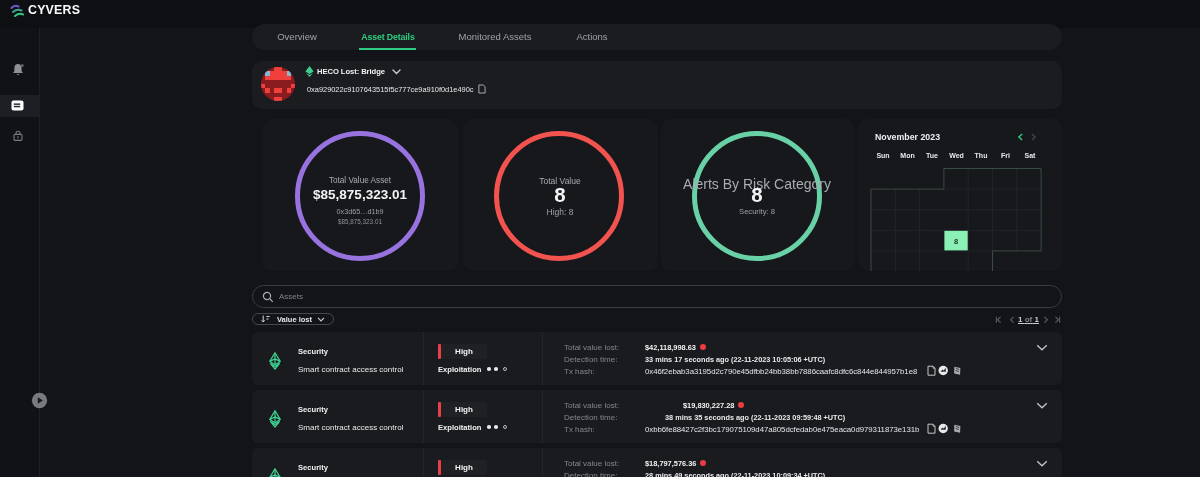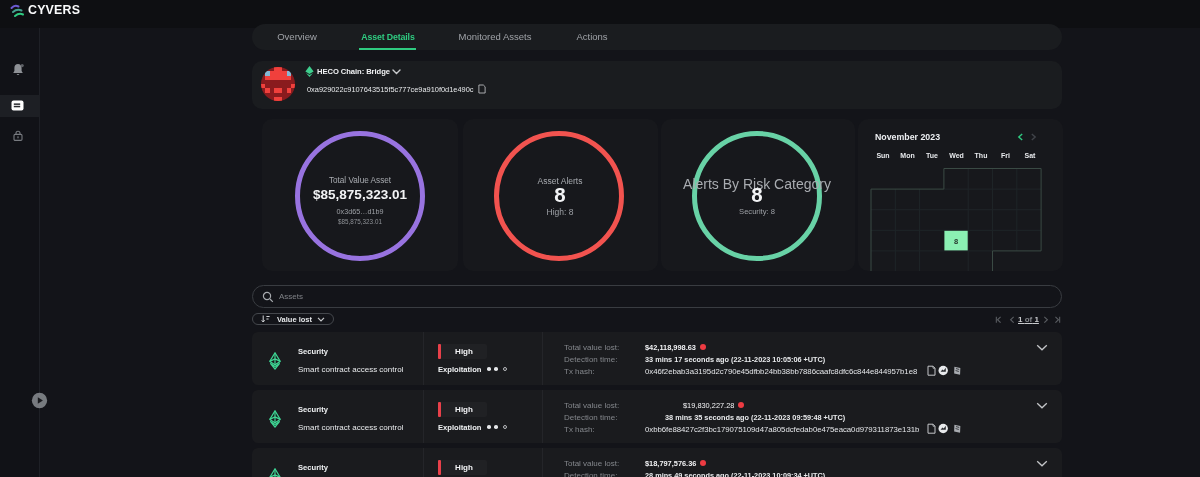--- a/index.html
+++ b/index.html
@@ -91,21 +91,21 @@
     <rect x="1" y="5" width="1" height="1" fill="#F0403C"></rect>
       <rect x="6" y="5" width="1" height="1" fill="#F0403C"></rect>
     <rect x="3" y="5" width="2" height="1" fill="#F0403C"></rect>
     <rect x="3" y="7" width="2" height="1" fill="#F0403C"></rect>
   </g>
 </svg>
 <svg class="abs" style="left:305px; top:66px;" width="9" height="11" viewBox="0 0 9 11">
   <path d="M4.5 0 L8.6 5.6 L4.5 8 L0.4 5.6 Z" fill="#3ECF8E"></path>
   <path d="M4.5 8.9 L8 6.9 L4.5 11 L1 6.9 Z" fill="#3ECF8E"></path>
 </svg>
-<div class="abs white" style="left:317px; top:67px; font-size:7.6px; font-weight:bold; letter-spacing:-0.05px;">HECO Chain: Bridge</div>
+<div class="abs white" style="left:317px; top:67px; font-size:7.6px; font-weight:bold; letter-spacing:-0.05px;">HECO Lost: Bridge</div>
 <svg class="abs" style="left:392px; top:69px;" width="9" height="6" viewBox="0 0 9 6">
   <path d="M1 1 L4.5 4.5 L8 1" fill="none" stroke="#C8CACD" stroke-width="1.4" stroke-linecap="round"></path>
 </svg>
 <div class="abs" style="left:307px; top:84.5px; font-size:7.4px; color:#E8EAEC;">0xa929022c9107643515f5c777ce9a910f0d1e490c</div>
 <svg class="abs" style="left:477.5px; top:84px;" width="8" height="10" viewBox="0 0 9 10">
   <path d="M1 0.5 h5 l2 2 v7 h-7 z" fill="none" stroke="#B9BBBE" stroke-width="1"></path>
 </svg>
 
 <div class="abs card" style="left:262px; width:196px;"></div>
 <div class="abs card" style="left:462.5px; width:195.5px;"></div>
@@ -114,21 +114,21 @@
 
 <div class="abs ring" style="left:295px; border:5px solid #9873E0;"></div>
 <div class="abs ring" style="left:494px; border:5px solid #F2534F;"></div>
 <div class="abs ring" style="left:691.5px; border:5px solid #68D2A6;"></div>
 
 <div class="abs ctext" style="left:360px; top:175.5px; font-size:8.2px; color:#A9ACB1;">Total Value Asset</div>
 <div class="abs ctext white" style="left:360px; top:187px; font-size:13.5px; font-weight:bold;">$85,875,323.01</div>
 <div class="abs ctext grey" style="left:360px; top:207px; font-size:7.2px;">0x3d65…d1b9</div>
 <div class="abs ctext" style="left:360px; top:218px; font-size:6.3px; color:#8E9196;">$85,875,323.01</div>
 
-<div class="abs ctext" style="left:560px; top:175.5px; font-size:8.5px; color:#A9ACB1;">Asset Alerts</div>
+<div class="abs ctext" style="left:560px; top:175.5px; font-size:8.5px; color:#A9ACB1;">Total Value</div>
 <div class="abs ctext white" style="left:560px; top:182.5px; font-size:20.5px; font-weight:bold;">8</div>
 <div class="abs ctext grey" style="left:560px; top:207px; font-size:8.5px;">High: 8</div>
 
 <div class="abs ctext" style="left:757px; top:175.5px; font-size:14px; color:#A9ACB1;">Alerts By Risk Category</div>
 <div class="abs ctext white" style="left:757px; top:182.5px; font-size:20.5px; font-weight:bold;">8</div>
 <div class="abs ctext grey" style="left:757px; top:207px; font-size:7.6px;">Security: 8</div>
 
 <div class="abs" style="left:875px; top:131.5px; font-size:8.8px; font-weight:bold; color:#EDEFF2;">November 2023</div>
 <svg class="abs" style="left:1017px; top:132.5px;" width="7" height="8" viewBox="0 0 7 8">
   <path d="M5.2 1 L1.8 4 L5.2 7" fill="none" stroke="#2FCB81" stroke-width="1.4"></path>
@@ -248,21 +248,21 @@
   <div class="abs" style="left:438px; top:401.5px; width:2.5px; height:15px; background:#E8404A; border-radius:1px;"></div>
   <div class="abs ctext" style="left:464px; top:405px; font-size:8px; font-weight:bold; color:#F4F5F7;">High</div>
   <div class="abs" style="left:438px; top:422.5px; font-size:7.6px; font-weight:bold; color:#EFF1F3;">Exploitation</div>
   <div class="abs" style="left:487px; top:425px; width:3.6px; height:3.6px; border-radius:50%; background:#E4E6E9;"></div>
   <div class="abs" style="left:494px; top:425px; width:3.6px; height:3.6px; border-radius:50%; background:#E4E6E9;"></div>
   <div class="abs" style="left:502.5px; top:424.8px; width:4px; height:4px; border-radius:50%; border:1.1px solid #B9BBBE;"></div>
   <div class="abs" style="left:542px; top:390px; width:1px; height:53px; background:#242529;"></div>
   <div class="abs lbl" style="left:564px; top:400.5px;">Total value lost:</div>
   <div class="abs lbl" style="left:564px; top:412.5px;">Detection time:</div>
   <div class="abs lbl" style="left:564px; top:424.5px;">Tx hash:</div>
-  <div class="abs" style="left:645px; top:400.5px; font-size:7.4px; font-weight:normal; color:#F2F3F5;padding-left:38px;">$19,830,227.28<span style="display:inline-block; width:6px; height:6px; border-radius:50%; background:#ED3B42; margin-left:4px;"></span></div>
+  <div class="abs" style="left:645px; top:400.5px; font-size:7.4px; font-weight:bold; color:#F2F3F5;padding-left:38px;">$19,830,227.28<span style="display:inline-block; width:6px; height:6px; border-radius:50%; background:#ED3B42; margin-left:4px;"></span></div>
   <div class="abs val" style="left:665px; top:413px; font-size:7.3px; font-weight:bold; color:#E8EAEC;">38 mins 35 seconds ago (22-11-2023 09:59:48 +UTC)</div>
   <div class="abs val" style="left:645px; top:425px; font-size:7.8px; letter-spacing:-0.04px;">0xbb6fe88427c2f3bc179075109d47a805dcfedab0e475eaca0d979311873e131b</div>
   <svg class="abs txicons" style="left:927px; top:423px;" width="36" height="11" viewBox="0 0 36 11">
     <path d="M1 1.2 h5 l2 2 v7 h-7 z" fill="none" stroke="#C4C6C9" stroke-width="1"></path>
     <path d="M6 1.2 v2 h2" fill="none" stroke="#C4C6C9" stroke-width="0.8"></path>
     <circle cx="16.2" cy="5.5" r="4.7" fill="#E8EAEC"></circle>
     <path d="M13.6 6.8 l1.8-2.4 1.3 1.1 2.1-2.8 v4.1 h-5.2 z" fill="#2A2C30"></path>
     <path d="M27.8 1.4 l5.8 1.8 -1 6.8 -5.8-1.8 z" fill="#A8ABB0" transform="rotate(-6 30.5 5.5)"></path>
     <path d="M29 3.5 l3.2 1 M28.6 5.5 l3.2 1" stroke="#33353A" stroke-width="0.9"></path>
   </svg>

